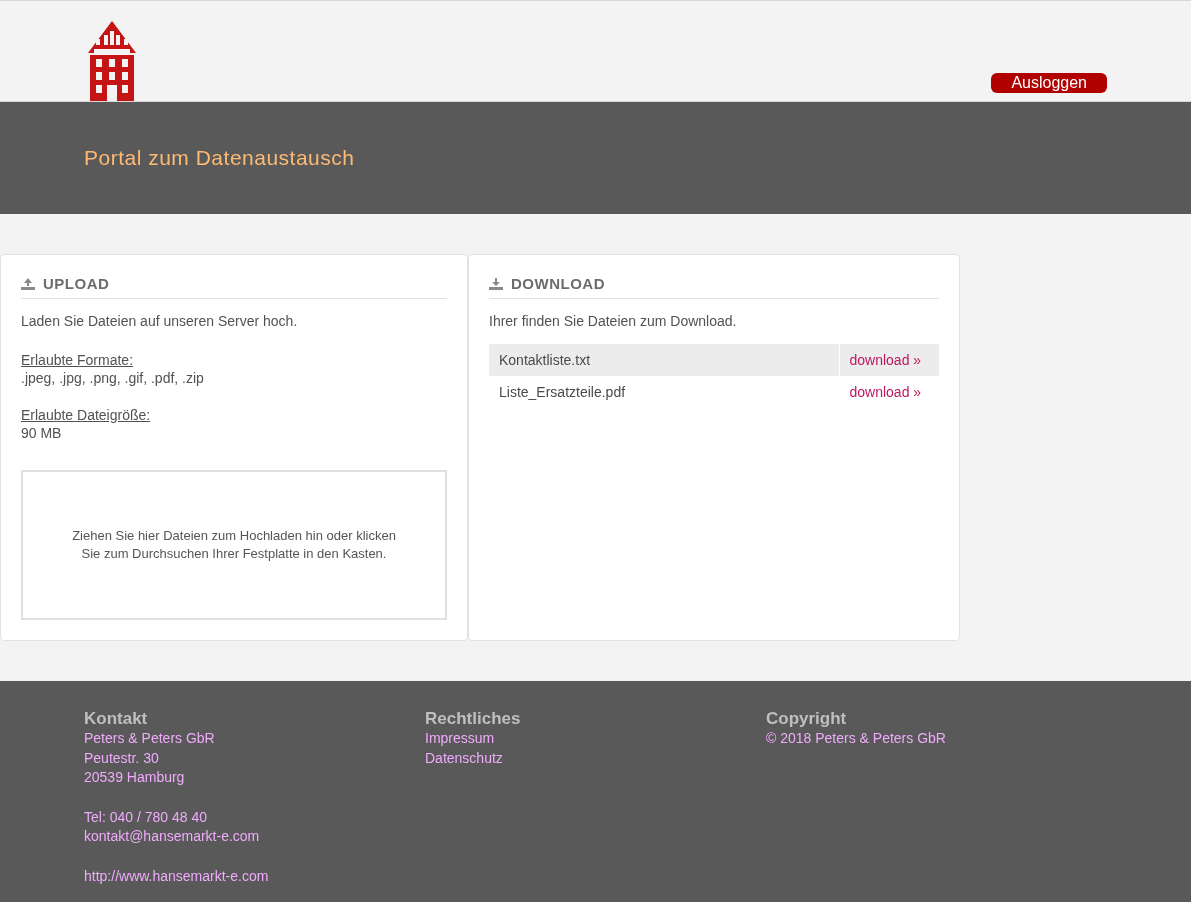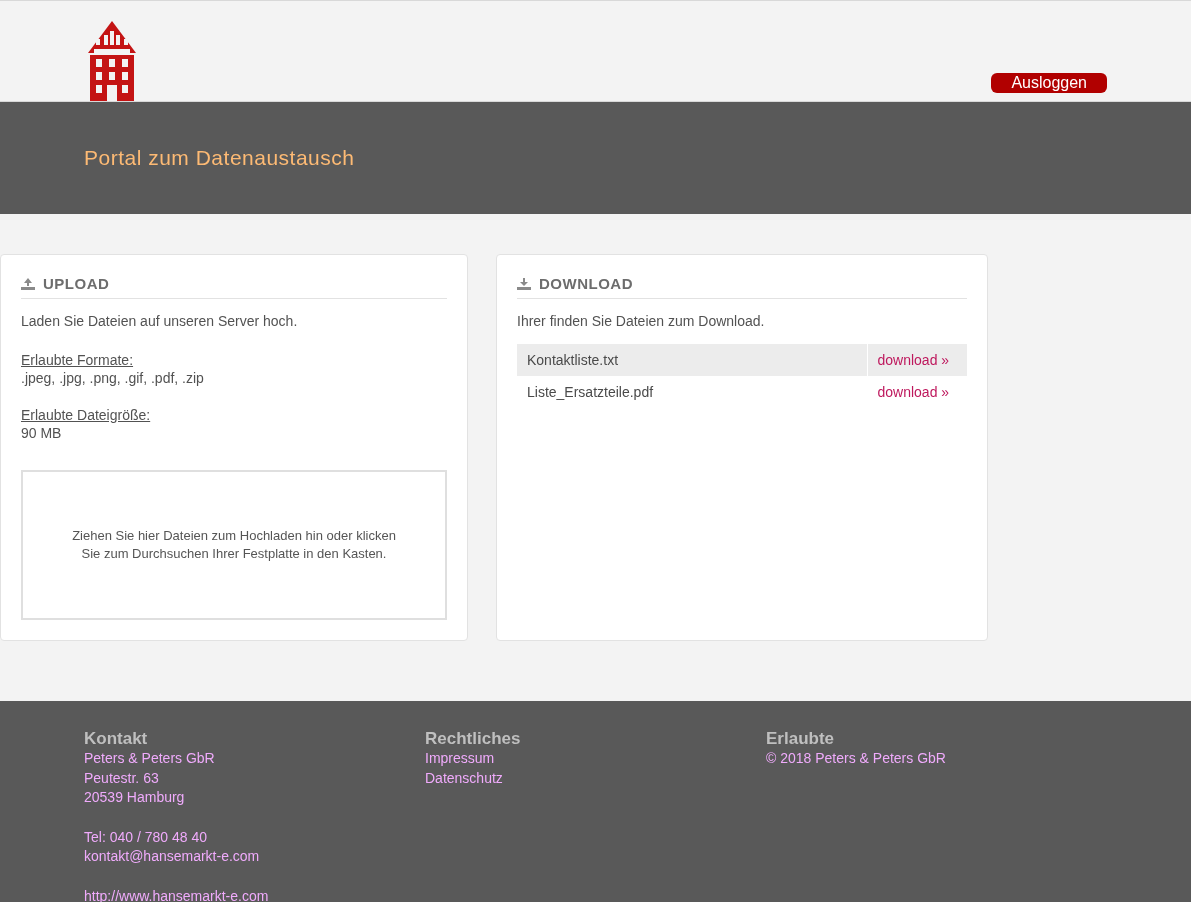--- a/index.html
+++ b/index.html
@@ -10,21 +10,21 @@
 .header { background: #F3F3F3; border-top: 1px solid #D8D8D8; border-bottom: 1px solid #D8D8D8; }
 .header-inner { display: flex; justify-content: space-between; align-items: flex-end; height: 100px; }
 .logo-wrap { display: flex; align-items: flex-end; height: 100%; }
 .logout-btn { background: #B10000; color: #fff; border: none; border-radius: 6px; padding: 1px 20px; font-size: 16px; cursor: pointer; margin-bottom: 8px; }
 
 
 .titlebar { background: #595959; }
 .titlebar h1 { color: #fdba74; font-size: 21px; font-weight: 400; letter-spacing: .5px; padding: 44px 0; }
 
 
-.main { display: flex; gap: 28px; padding: 40px 0 60px; }
+.main { display: flex; padding: 40px 0 40px; }
 .card { background: #fff; border: 1px solid #E2E2E2; border-radius: 4px; padding: 20px; }
 .card-left { width: 468px; }
 .card-right { width: 492px; }
 .card h2 { font-size: 15px; font-weight: 700; color: #6D6D6D; letter-spacing: .5px; border-bottom: 1px solid #E2E2E2; padding-bottom: 6px; margin-bottom: 12px; display: flex; align-items: center; gap: 8px; text-transform: uppercase; }
 .card p { font-size: 14px; color: #525252; line-height: 1.5; }
 .subhead { text-decoration: underline; font-size: 14px; color: #525252; margin-top: 20px; display: inline-block; }
 .val { font-size: 14px; color: #525252; }
 
 
 .dropzone { margin-top: 28px; border: 2px solid #DFDFDF; background: #fff; height: 150px; display: flex; align-items: center; justify-content: center; text-align: center; cursor: pointer; }
@@ -137,31 +137,31 @@
     </table>
   </div>
 
 </div>
 
 <div class="footer">
   <div class="container footer-cols">
     <div class="footer-col">
       <h3>Kontakt</h3>
       <p>Peters &amp; Peters GbR</p>
-      <p>Peutestr. 63</p>
+      <p>Peutestr. 30</p>
       <p>20539 Hamburg</p>
       <div class="spacer"></div>
       <p>Tel: 040 / 780 48 40</p>
       <a>kontakt@hansemarkt-e.com</a>
       <div class="spacer"></div>
       <a>http://www.hansemarkt-e.com</a>
     </div>
     <div class="footer-col">
       <h3>Rechtliches</h3>
       <a>Impressum</a>
       <a>Datenschutz</a>
     </div>
     <div class="footer-col">
-      <h3>Erlaubte</h3>
+      <h3>Copyright</h3>
       <p>© 2018 Peters &amp; Peters GbR</p>
     </div>
   </div>
 </div>
 
 </body></html>

